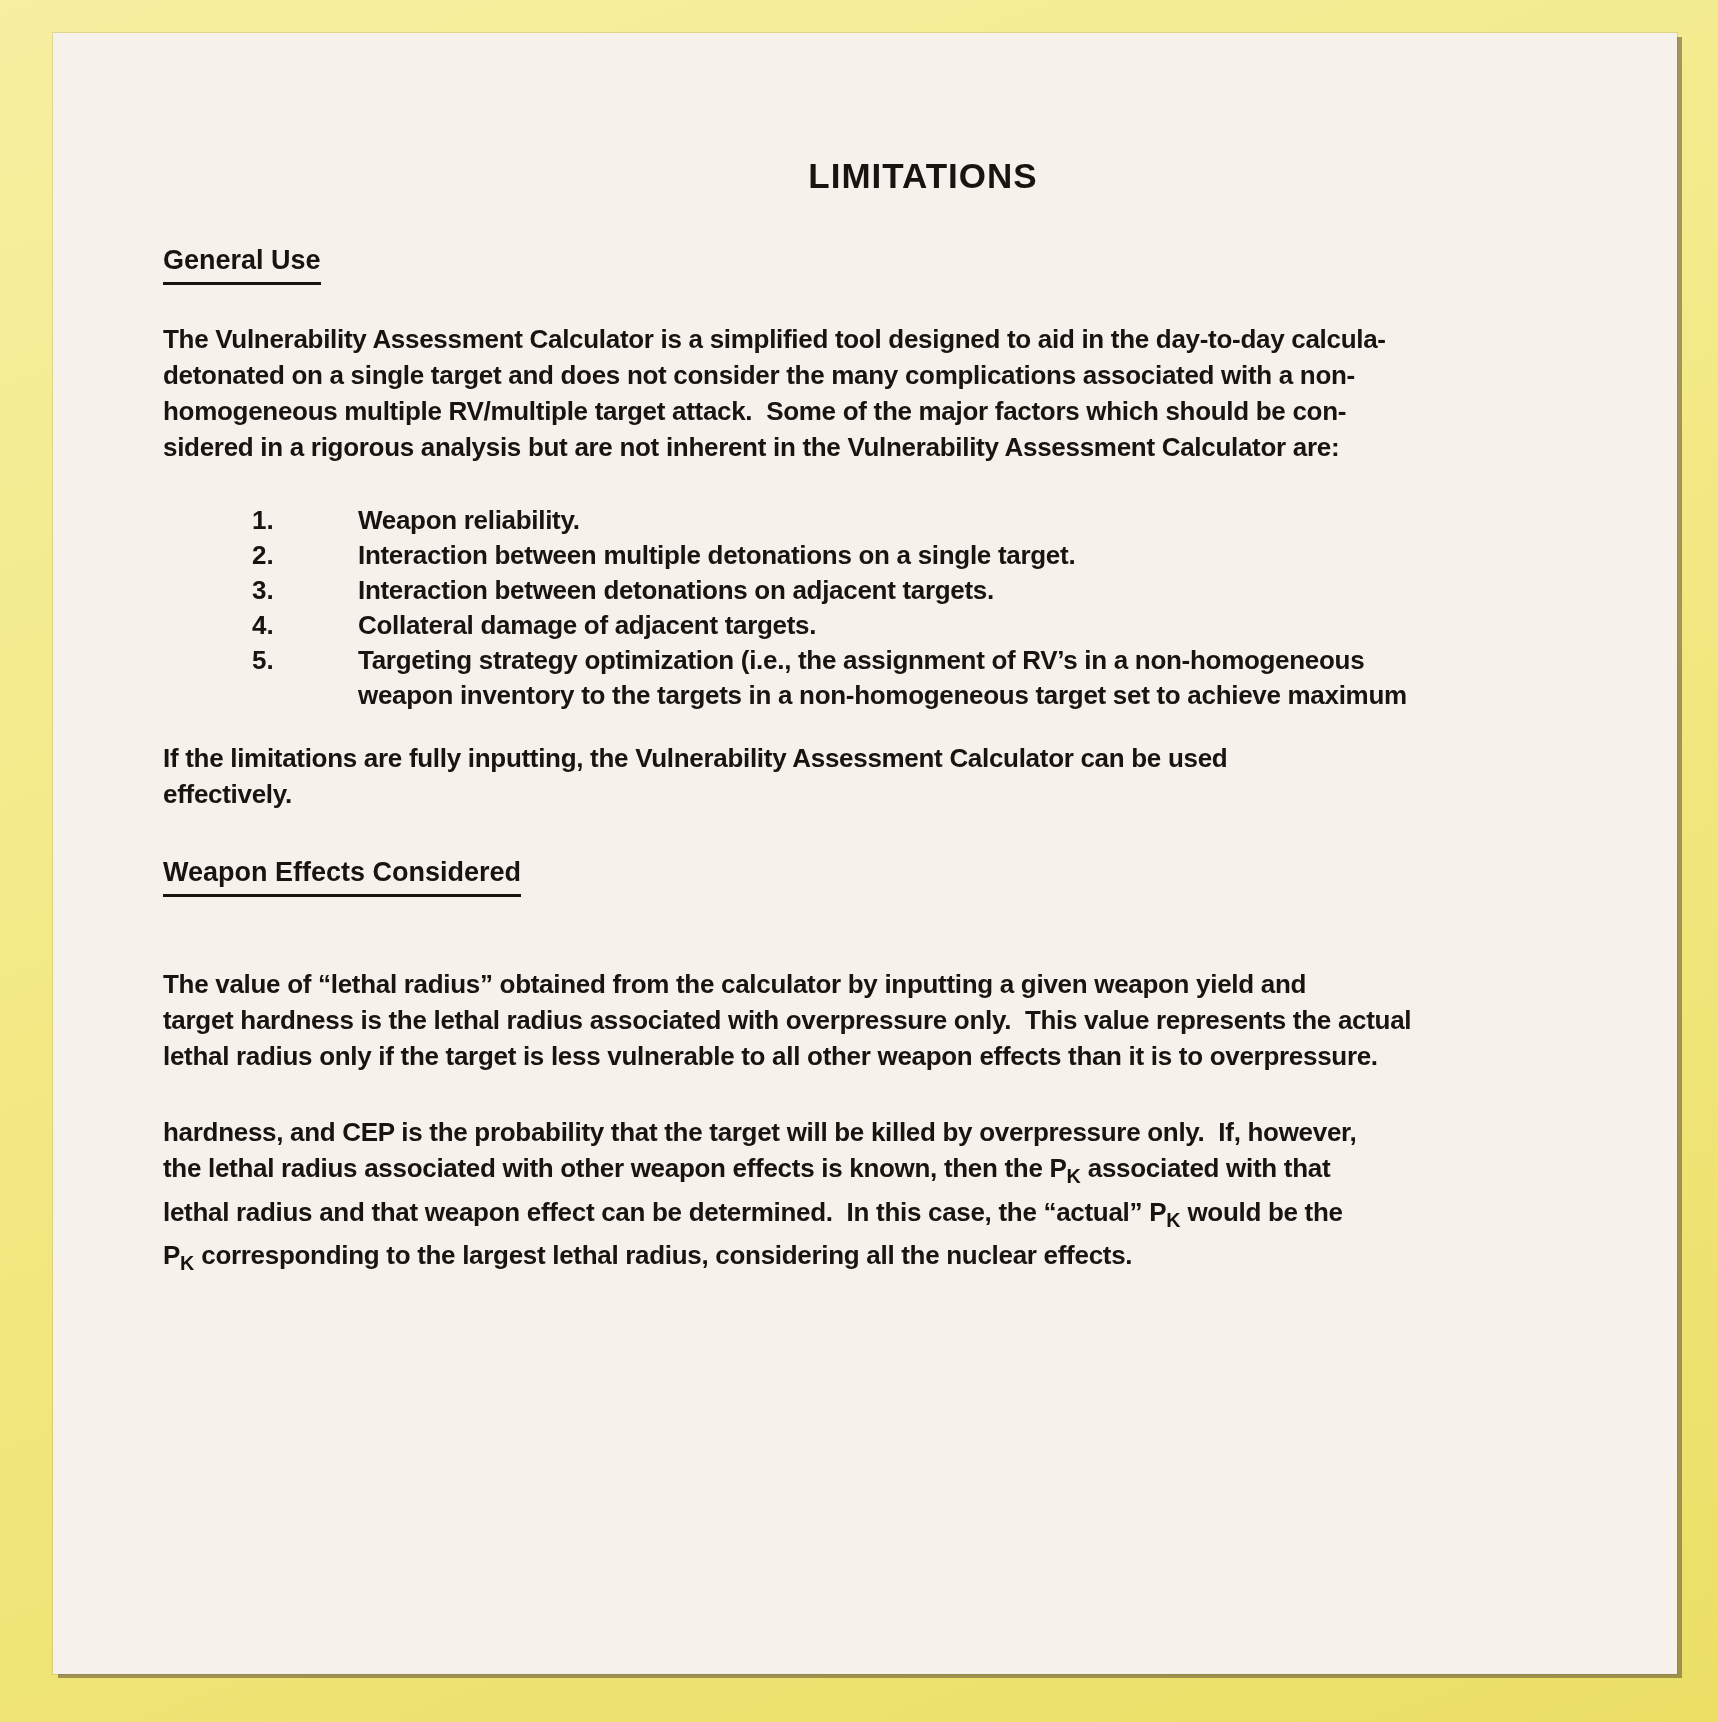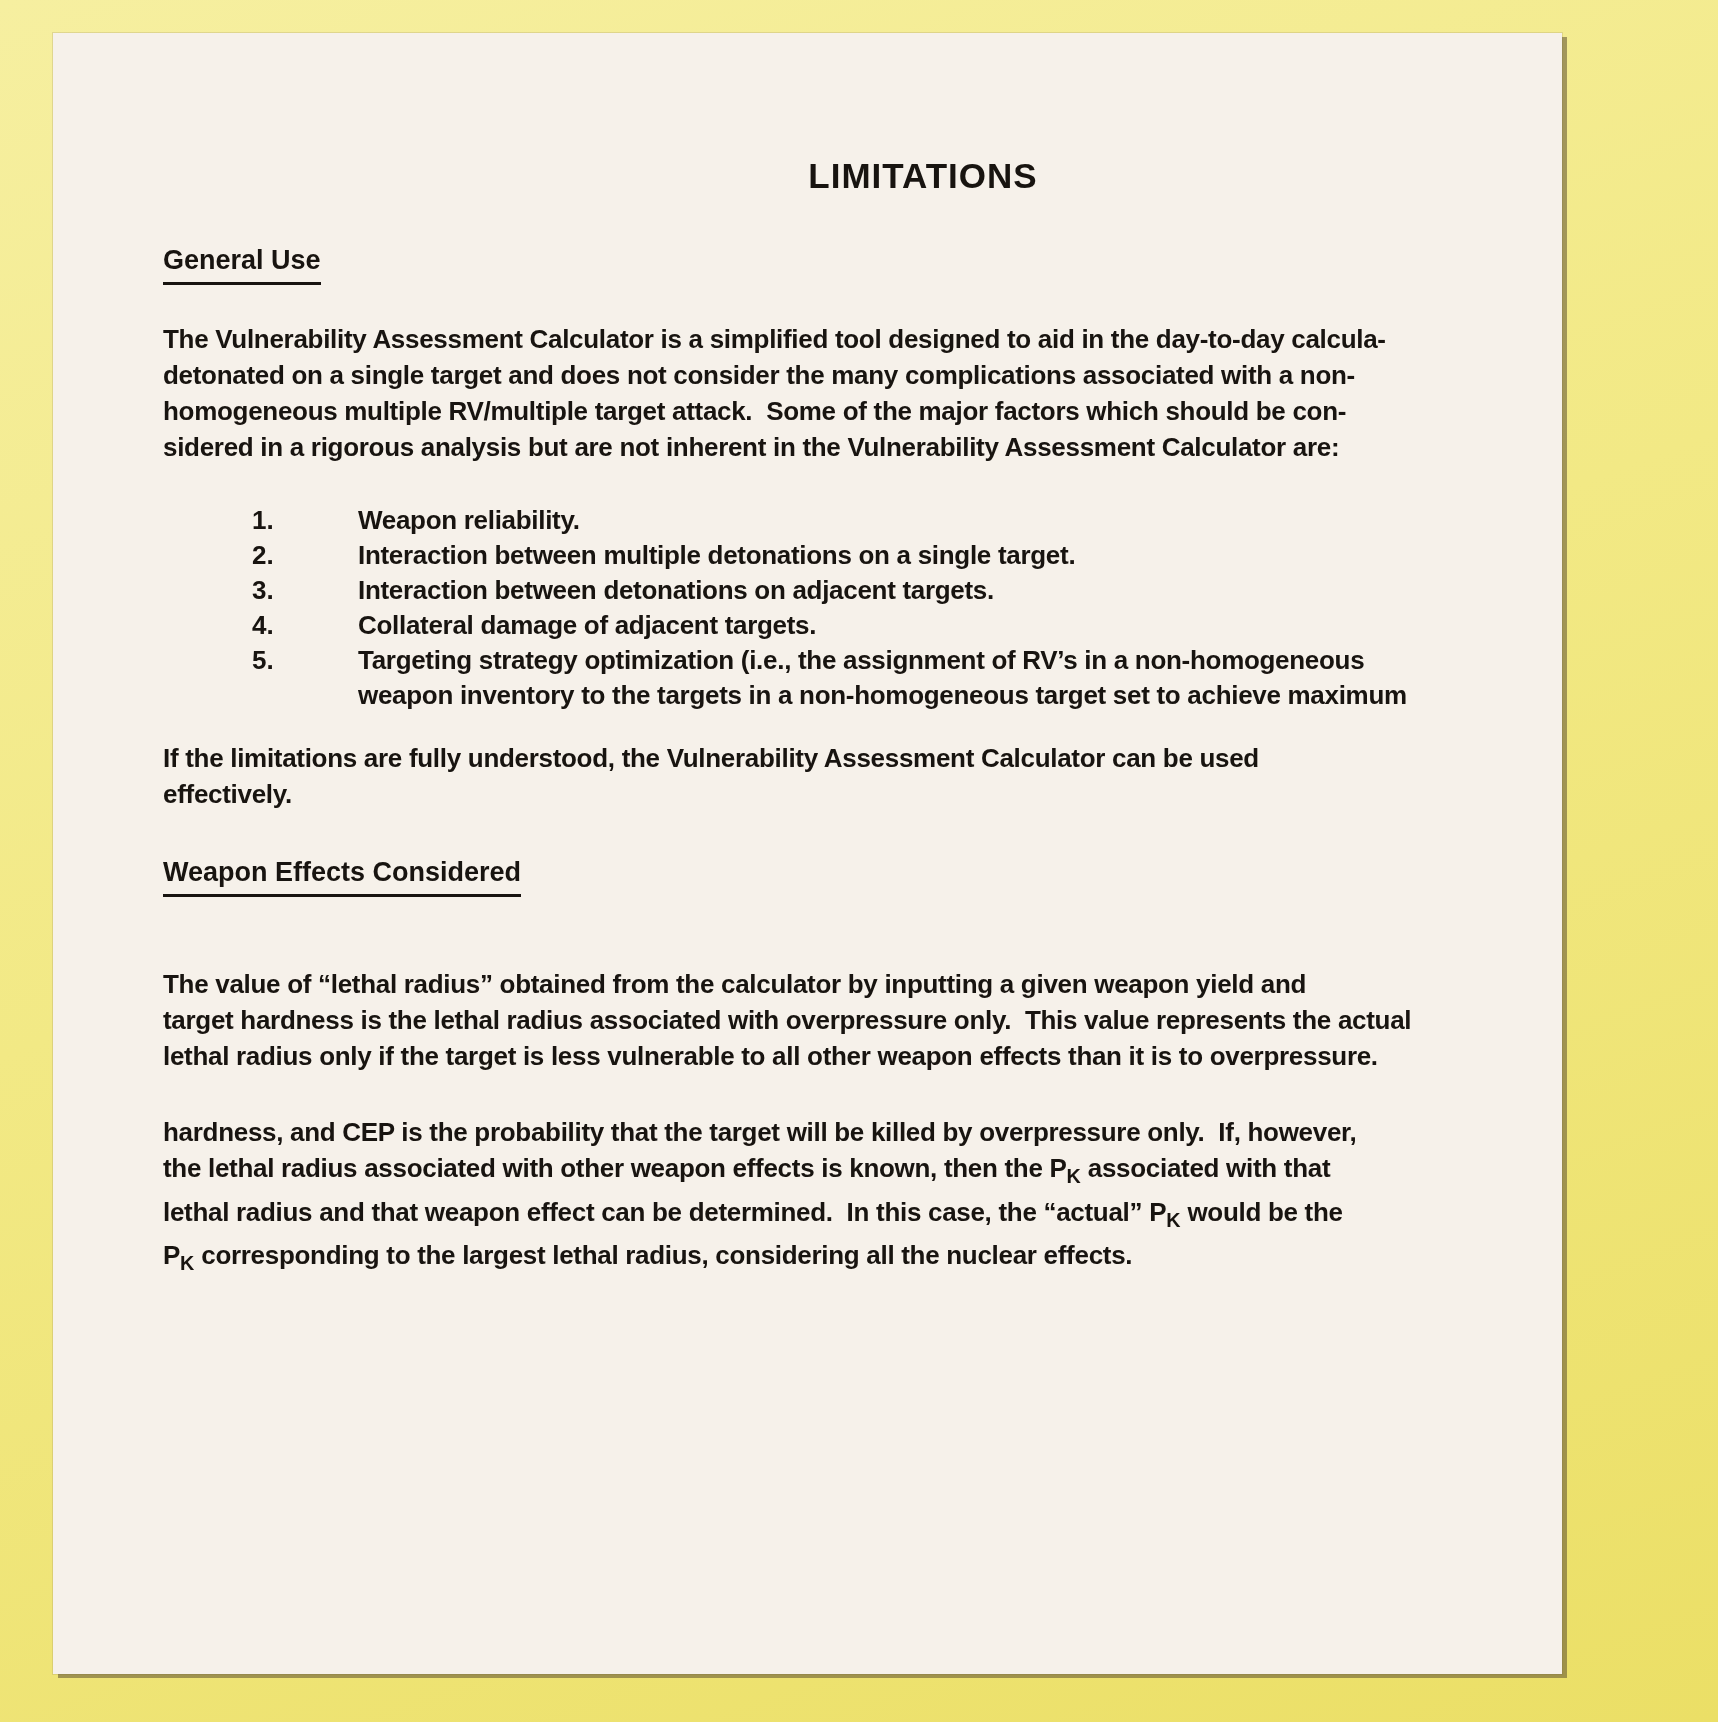--- a/index.html
+++ b/index.html
@@ -6,21 +6,21 @@
   body {
     width: 1718px; height: 1722px;
     overflow: hidden;
     position: relative;
     background: linear-gradient(160deg, #f6efa0 0%, #f2e985 45%, #ebdf66 100%);
     font-family: "Liberation Sans", sans-serif;
   }
   .page {
     position: absolute;
     left: 53px; top: 33px;
-    width: 1509px; height: 1641px;
+    width: 1624px; height: 1641px;
     background: #f6f1ea;
     box-shadow: 5px 4px 0 rgba(95, 80, 48, 0.55), 0 0 0 1px rgba(160, 145, 95, 0.25);
     font-weight: bold;
     color: #181410;
   }
   .content {
     position: absolute;
     left: 110px; top: 0;
     width: 1400px;
   }
@@ -122,21 +122,21 @@
             <div class="list-row">
               <div class="list-num">5.</div>
               <div class="list-text">
                 <div class="line">Targeting strategy optimization (i.e., the assignment of RV’s in a non-homogeneous</div>
                 <div class="line">weapon inventory to the targets in a non-homogeneous target set to achieve maximum</div>
               </div>
             </div>
           </div>
 
         <div class="para" id="para-closing">
-            <div class="line">If the limitations are fully understood, the Vulnerability Assessment Calculator can be used</div>
+            <div class="line">If the limitations are fully inputting, the Vulnerability Assessment Calculator can be used</div>
             <div class="line">effectively.</div>
           </div>
       </section>
 
       <section>
         <h2 id="heading-weapon"><span class="underline">Weapon Effects Considered</span></h2>
 
         <div class="para" id="para-lethal">
             <div class="line">The value of “lethal radius” obtained from the calculator by inputting a given weapon yield and</div>
             <div class="line">target hardness is the lethal radius associated with overpressure only.  This value represents the actual</div>

